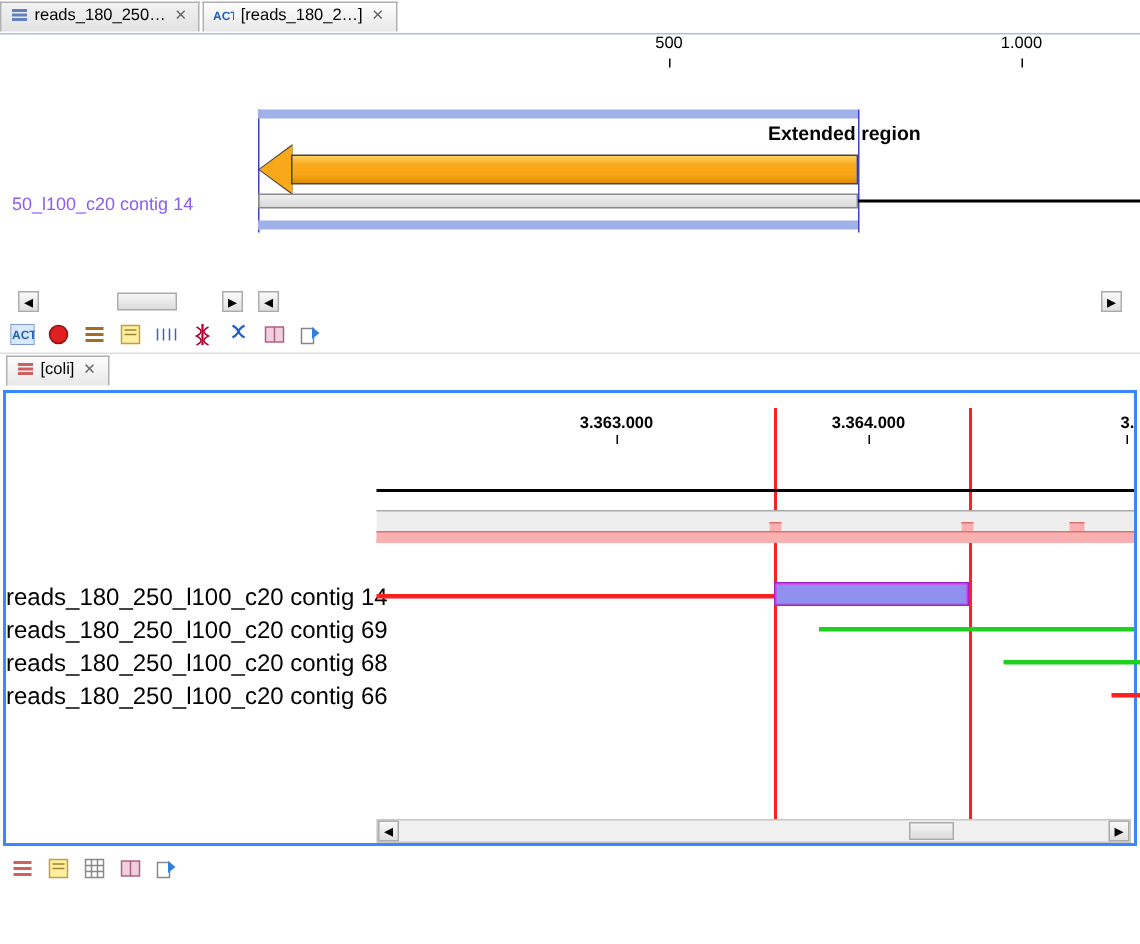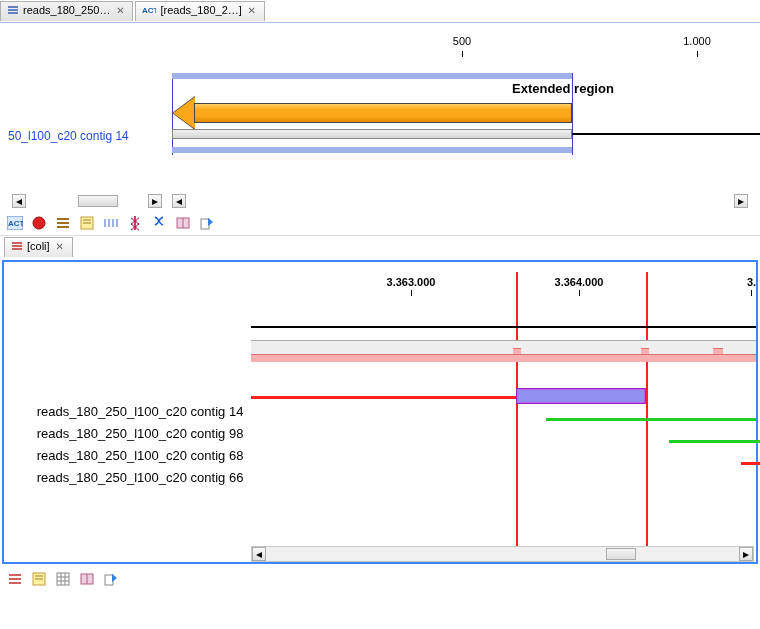--- a/index.html
+++ b/index.html
@@ -100,21 +100,21 @@
     background:#a0b0e8;
   }
   .region-border {
     position:absolute;
     width:1px;
     background:#4040c0;
   }
   .row-label-top {
     position:absolute;
     font-size:12px;
-    color:#1d4ed8;
+    color:#8b5cf6;
   }
   .hscroll-arrow {
     width:14px;height:14px;
     background:linear-gradient(#fafafa,#e0e0e0);
     border:1px solid #aaa;
     display:flex;align-items:center;justify-content:center;
     cursor:pointer;
   }
   .hscroll-track { flex:1; position:relative; height:14px; }
   .hscroll-thumb {
@@ -243,21 +243,21 @@
       <svg width="14" height="12">
           <text x="0" y="9" font-size="8" font-weight="bold" fill="#2060b0">ACT</text>
         </svg>
     </span>
     <span>[reads_180_2…]</span>
     <span class="tab-close">✕</span>
   </div>
 </div>
 
 <div class="panel-top">
-  <div class="ruler" style="position:absolute;left:172px;right:0;top:0;margin-top:12px;">
+  <div class="ruler" style="position:absolute;left:156px;right:0;top:0;">
     <span class="ruler-label" style="left:290px">500</span>
     <span class="ruler-tick" style="left:290px"></span>
     <span class="ruler-label" style="left:525px">1.000</span>
     <span class="ruler-tick" style="left:525px"></span>
   </div>
 
   <span class="row-label-top" style="left:8px; top:106px">50_l100_c20 contig 14</span>
 
   <div class="region-wrap">
 
@@ -363,23 +363,23 @@
     <span class="tab-close">✕</span>
   </div>
 </div>
 
 <div class="panel-bottom">
   <div class="panel-bottom-inner">
 
     <div style="position:absolute;left:0;top:58px;width:240px;text-align:right;font-size:12px">
       <div style="height:8px"></div>
     </div>
-    <div style="position:absolute;left:0;top:142px;width:272px;text-align:center;font-size:13px">
+    <div style="position:absolute;left:0;top:128px;width:272px;text-align:left;font-size:16px">
       <div style="height:22px">reads_180_250_l100_c20 contig 14</div>
-      <div style="height:22px">reads_180_250_l100_c20 contig 98</div>
+      <div style="height:22px">reads_180_250_l100_c20 contig 69</div>
       <div style="height:22px">reads_180_250_l100_c20 contig 68</div>
       <div style="height:22px">reads_180_250_l100_c20 contig 66</div>
     </div>
 
     <div class="canvas">
 
       <span class="ruler2-label" style="left:160px">3.363.000</span>
       <span class="ruler2-tick" style="left:160px"></span>
       <span class="ruler2-label" style="left:328px">3.364.000</span>
       <span class="ruler2-tick" style="left:328px"></span>

